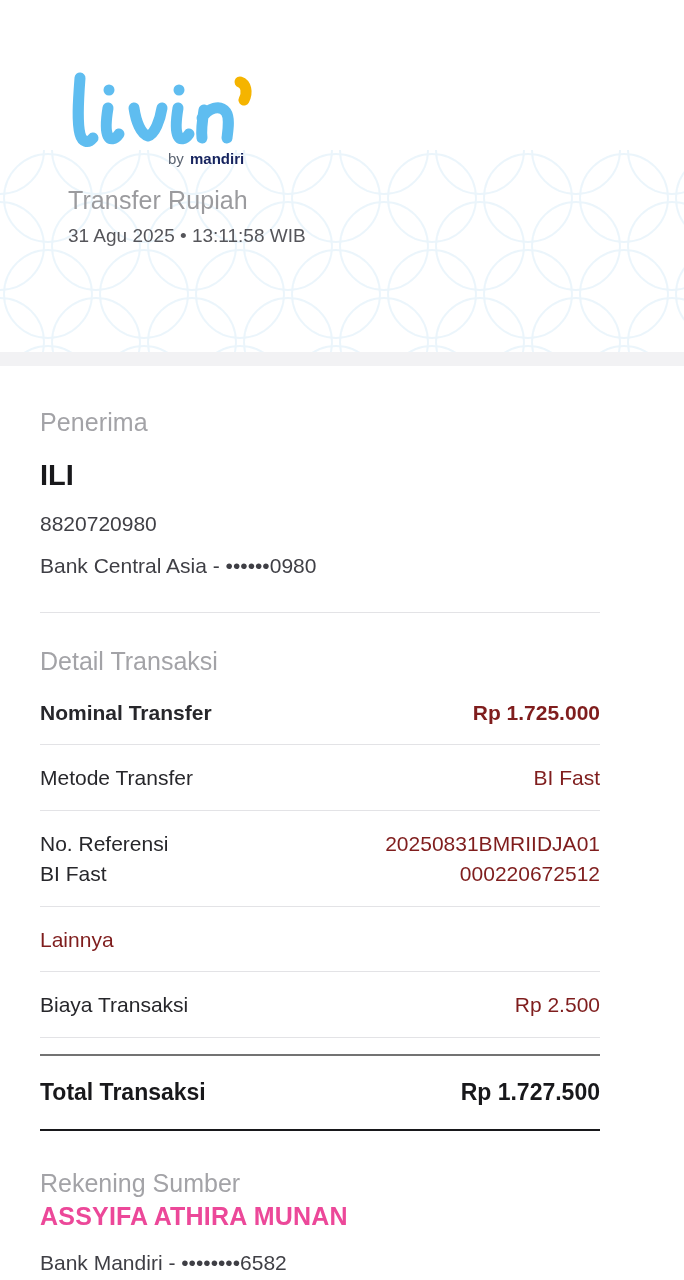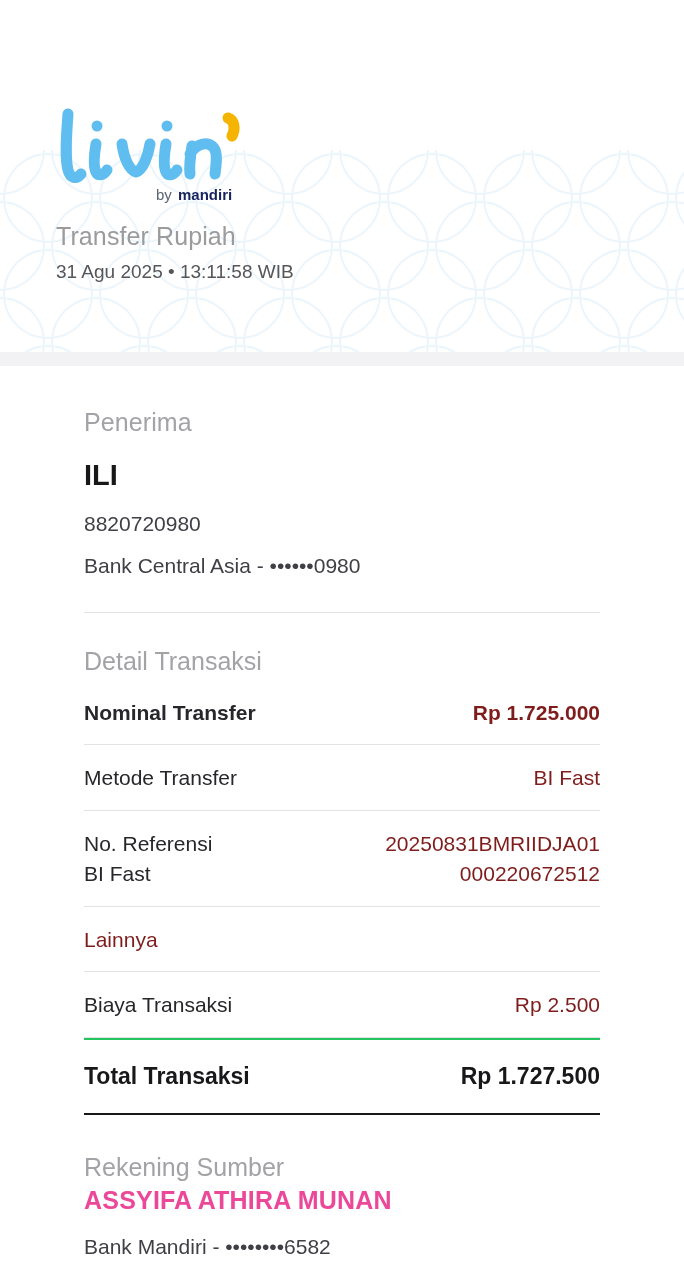--- a/index.html
+++ b/index.html
@@ -28,22 +28,23 @@
   .header-pattern {
     position: absolute;
     left: 0; right: 0;
     top: 150px;
     height: 202px;
     opacity: 0.5;
     pointer-events: none;
   }
   .header-inner {
     position: relative;
-    padding: 96px 0 0 56px;
+    padding: 60px 0 0 56px;
     z-index: 2;
+    margin-left: 12px;
   }
   .logo {
     width: 190px;
     height: 110px;
     position: relative;
   }
   .logo svg { display: block; }
 
   .eyebrow {
     margin-top: 16px;
@@ -65,21 +66,21 @@
   }
 
   .separator-band {
     height: 14px;
     background: #f2f2f4;
     width: 100%;
   }
 
   
   .body {
-    padding: 42px 84px 0 84px;
+    padding: 42px 84px 0 40px;
     background: #ffffff;
   }
   .section-label {
     font-size: 25px;
     color: #a3a3a7;
     letter-spacing: 0.1px;
   }
   .recipient-name {
     margin-top: 22px;
     font-size: 29px;
@@ -127,24 +128,24 @@
   .row .v {
     font-size: 21px;
     color: #7f1d1d;
     text-align: right;
     line-height: 1.45;
     white-space: pre-line;
   }
   .row.strong .k, .row.strong .v { font-weight: bold; }
   .row.nominal { padding-top: 10px; gap: 8px; }
   .row.total {
-    border-top: 2px solid #22c55e;
+    border-top: 2px solid #737373;
     border-bottom: 2px solid #18181b;
     padding: 20px 0 20px 0;
-    margin-top: 0;
+    margin-top: 16px;
   }
   .row.total .k, .row.total .v {
     font-weight: bold;
     font-size: 23px;
     color: #18181b;
   }
 
   .source {
     margin-top: 38px;
   }

